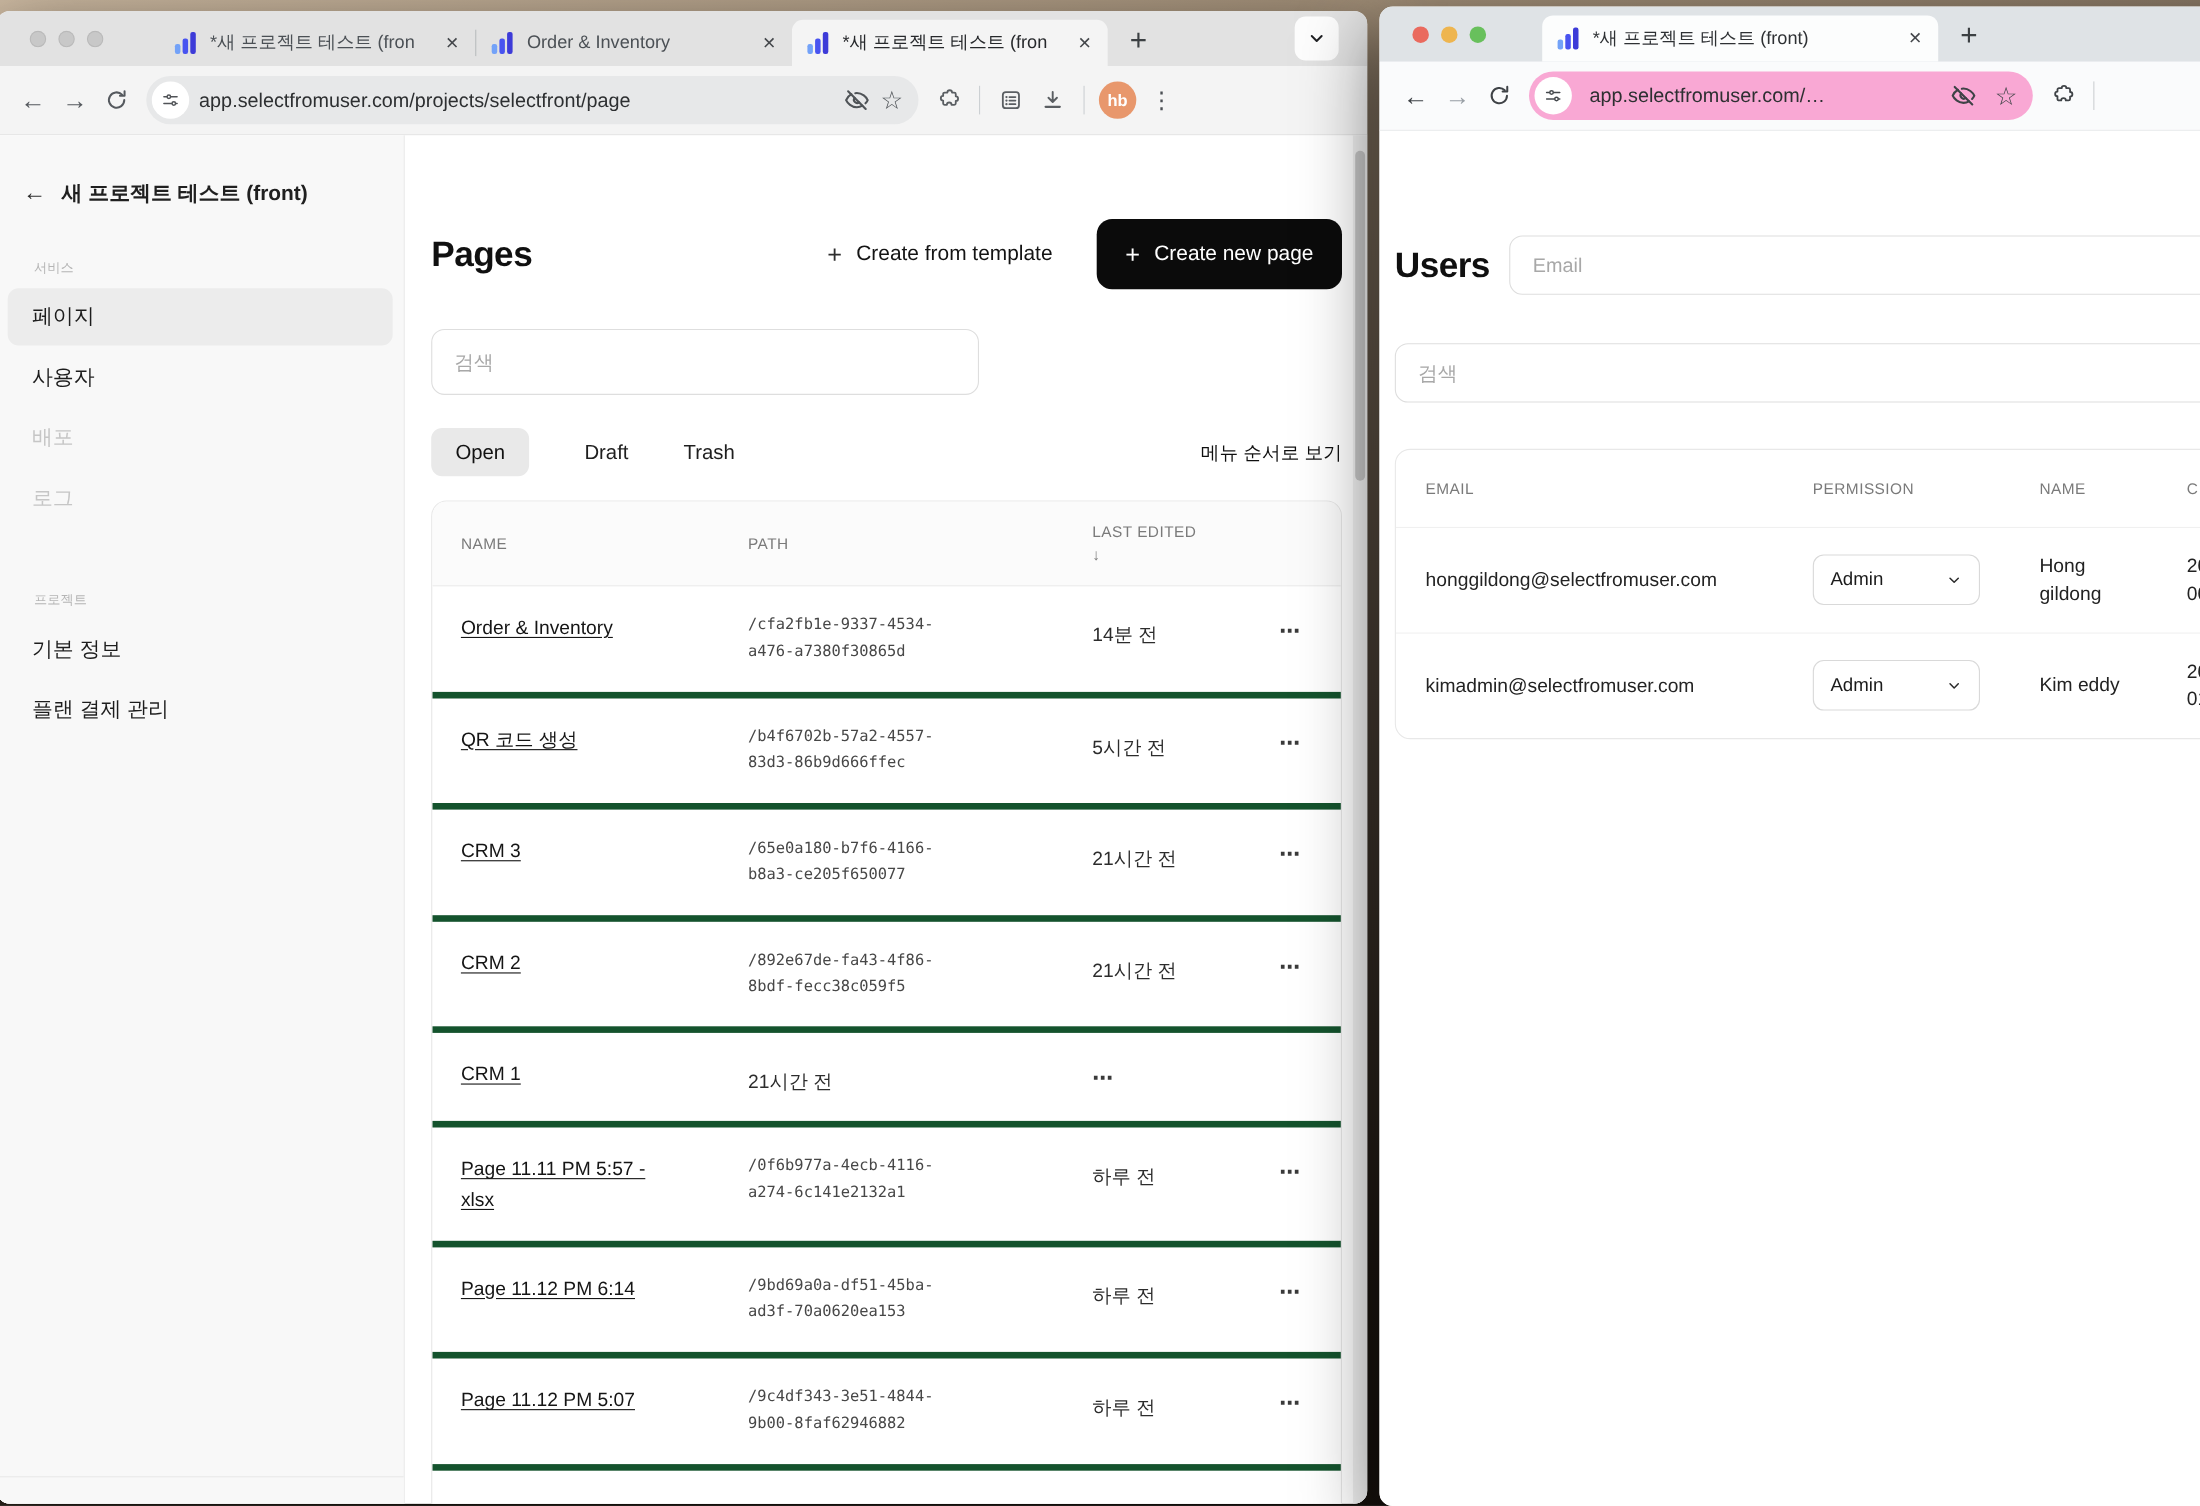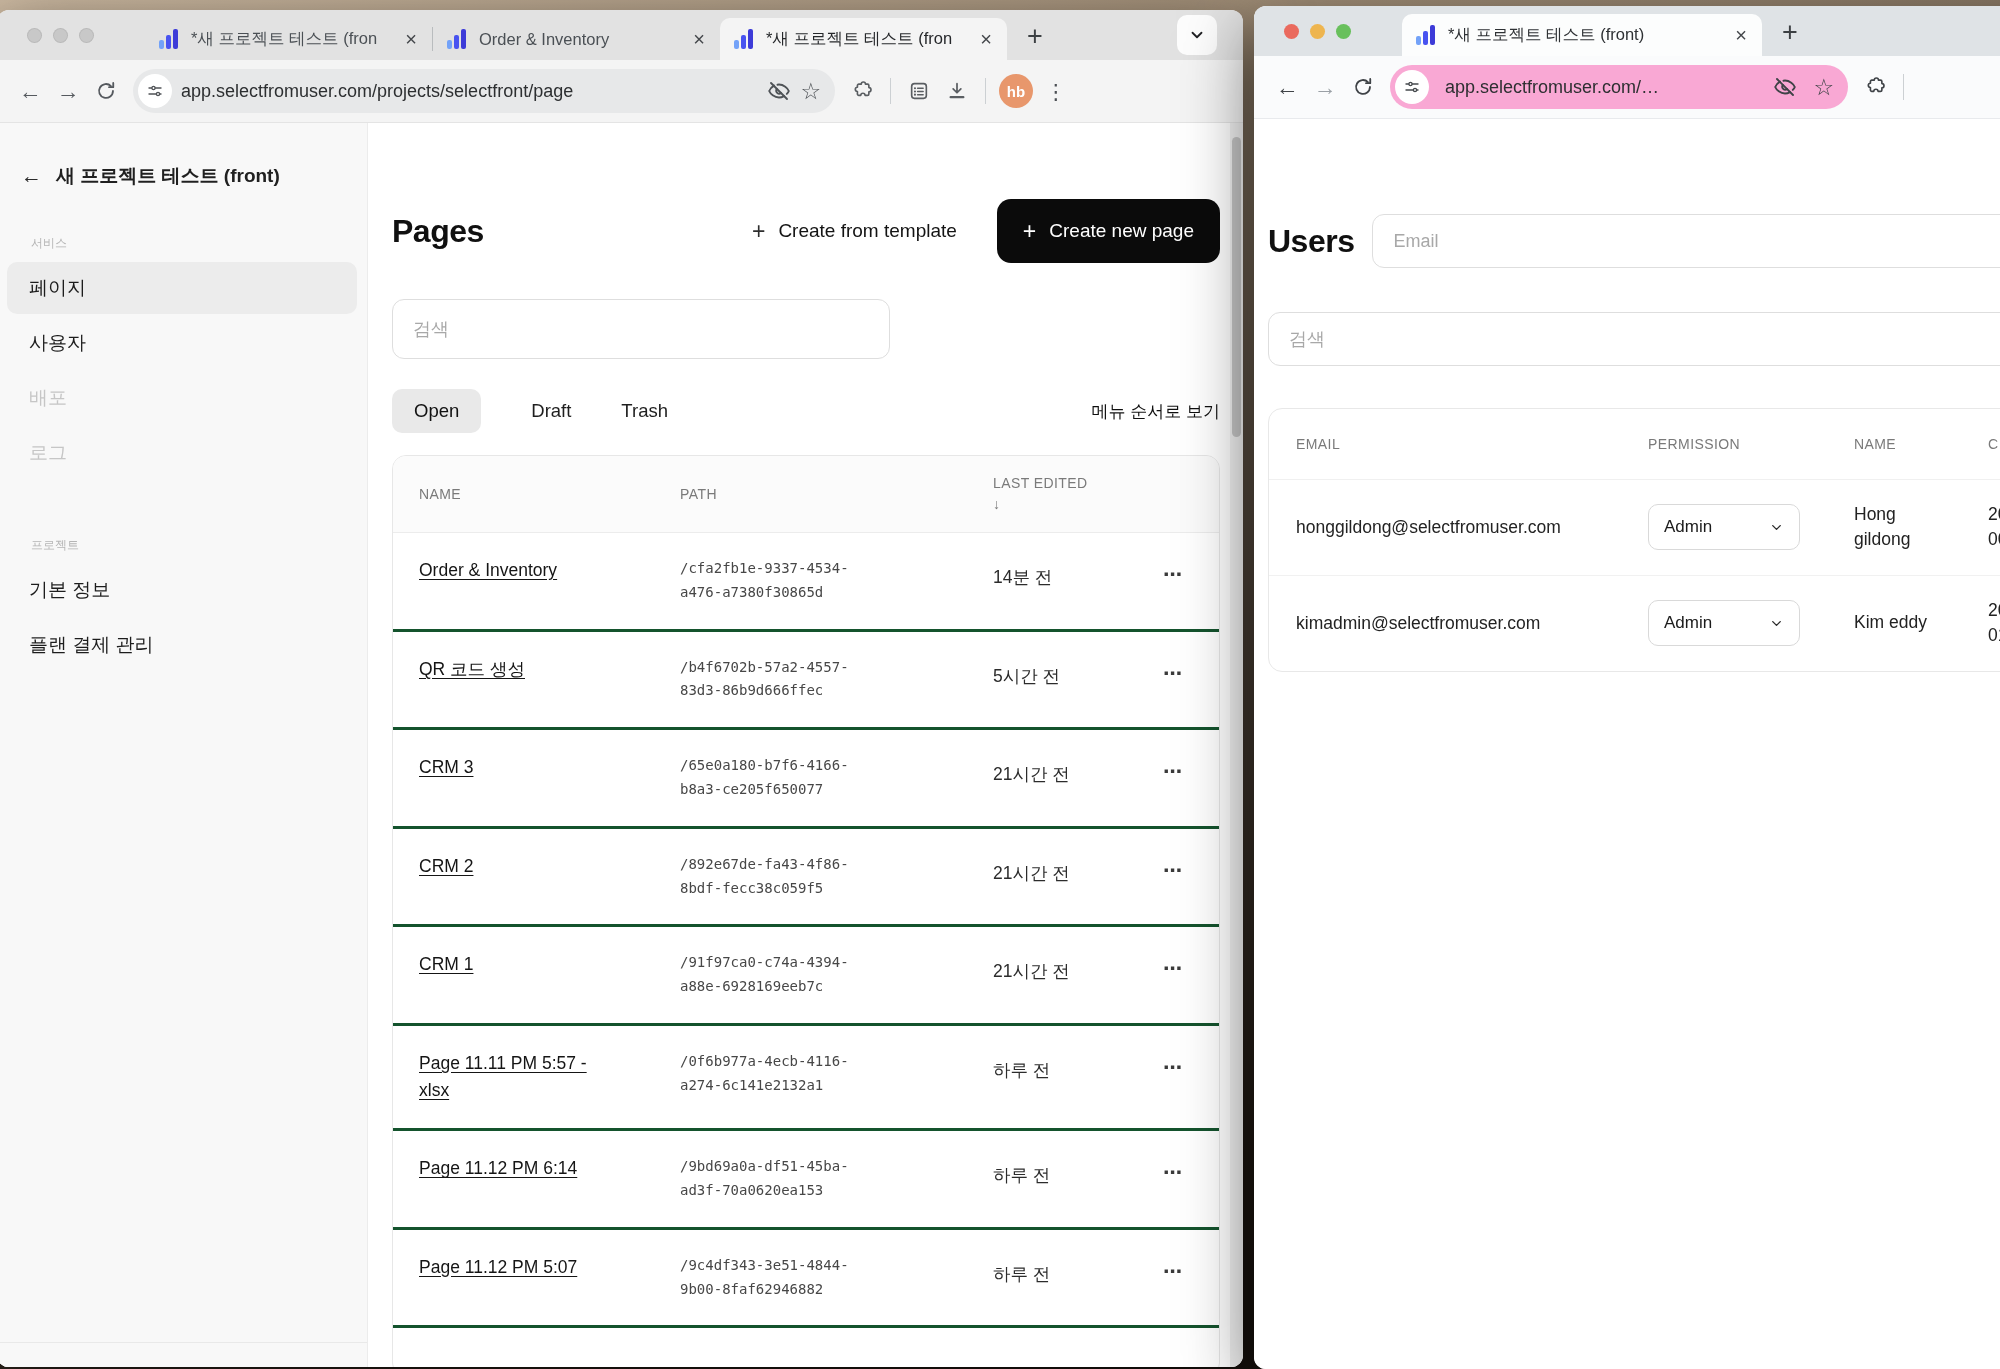--- a/index.html
+++ b/index.html
@@ -77,21 +77,21 @@
   .search-left{margin-top:36px;width:498px;height:60px;padding:0 20px;display:block;}
   .filters{margin-top:30px;display:flex;align-items:center;width:828px;font-size:18.5px;}
   .pill{background:#e9e9e9;border-radius:10px;height:44px;padding:0 22px;display:flex;align-items:center;color:#121212;}
   .filter{margin-left:50px;color:#1f1f1f;}
   .menu-order{margin-left:auto;font-size:17px;color:#0f0f0f;}
   .pages-table{margin-top:22px;width:828px;border:1px solid #e7e7e7;border-radius:14px;background:#fff;overflow:hidden;box-sizing:border-box;}
   .pt-head{display:grid;grid-template-columns:261px 313px 170px 1fr;padding-left:26px;height:76px;align-items:center;
     background:#fbfbfb;border-bottom:1px solid #ececec;font-size:14px;color:#7a7a7a;letter-spacing:.03em;}
   .le-head{width:100px;line-height:1.5;}
   .pt-row{display:grid;grid-template-columns:261px 313px 170px 1fr;padding:24px 0 24px 26px;}
-  .pt-row + .pt-row{border-top:3px solid #14532d;}
+  .pt-row + .pt-row{border-top:6px solid #14532d;}
   .pname{font-size:17.5px;color:#151515;text-decoration:underline;text-underline-offset:3px;
     display:inline-block;max-width:196px;line-height:1.55;}
   .ppath{font-family:"DejaVu Sans Mono","Liberation Mono",monospace;font-size:14px;color:#474747;line-height:1.7;}
   .ppath span{display:block;}
   .ptime{font-size:17.5px;color:#2c2c2c;margin-top:8px;}
   .pkebab{margin-top:6px;font-size:19px;font-weight:700;color:#3a3a3a;letter-spacing:1px;}
   
   #win-right{left:1254px;top:6px;width:832px;height:1363px;background:#fff;}
   .content-right{flex:1;background:#fff;padding:95px 14px 0 14px;box-sizing:border-box;min-height:0;}
   .users-head{display:flex;align-items:center;gap:18px;}
@@ -291,24 +291,20 @@
     <div><a class="pname">CRM 2</a></div>
     <div class="ppath">
                 <span>/892e67de-fa43-4f86-</span>
                 <span>8bdf-fecc38c059f5</span>
               </div>
     <div class="ptime">21시간 전</div>
     <div class="pkebab">⋯</div>
   </div>
             <div class="pt-row">
     <div><a class="pname">CRM 1</a></div>
-    <div class="ppath">
-                <span>/91f97ca0-c74a-4394-</span>
-                <span>a88e-6928169eeb7c</span>
-              </div>
     <div class="ptime">21시간 전</div>
     <div class="pkebab">⋯</div>
   </div>
             <div class="pt-row">
     <div><a class="pname">Page 11.11 PM 5:57 - xlsx</a></div>
     <div class="ppath">
                 <span>/0f6b977a-4ecb-4116-</span>
                 <span>a274-6c141e2132a1</span>
               </div>
     <div class="ptime">하루 전</div>

